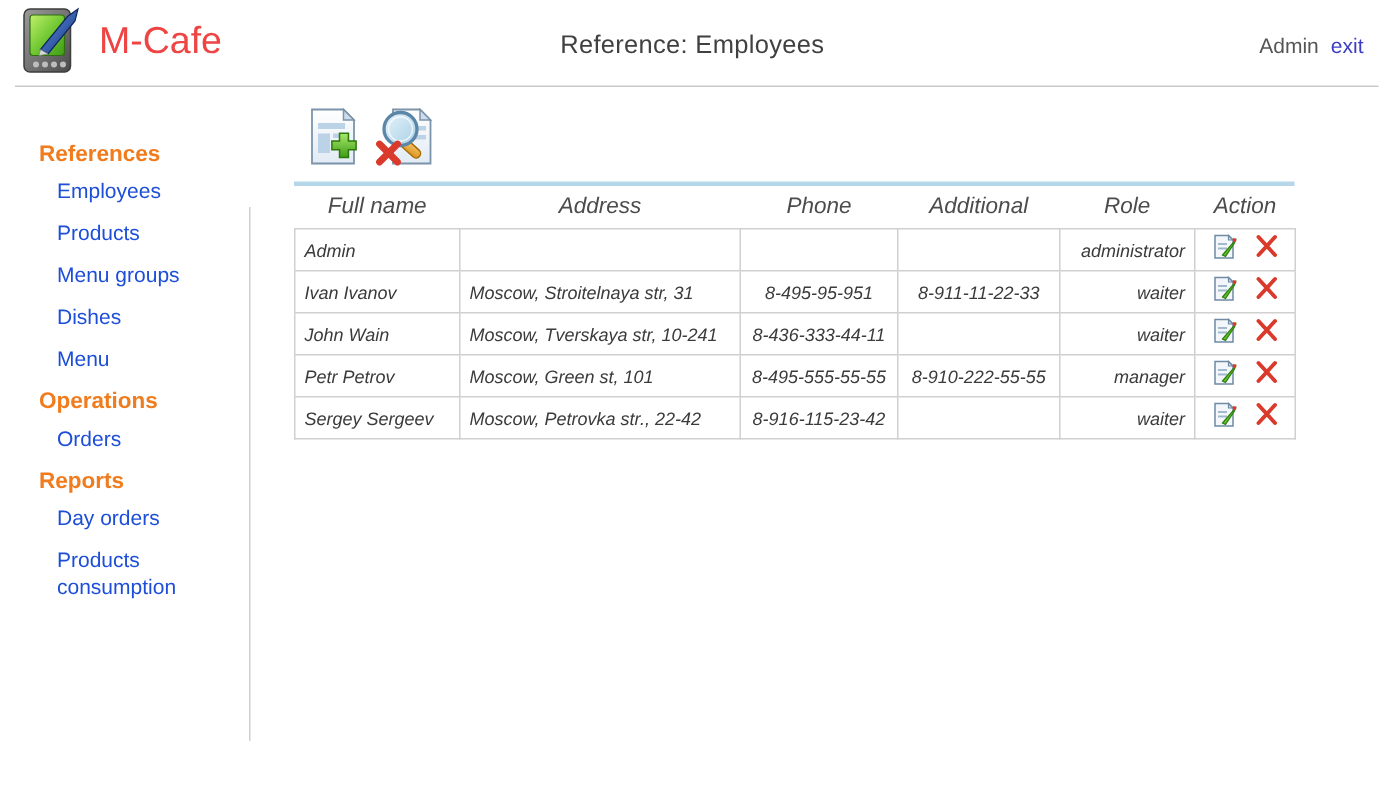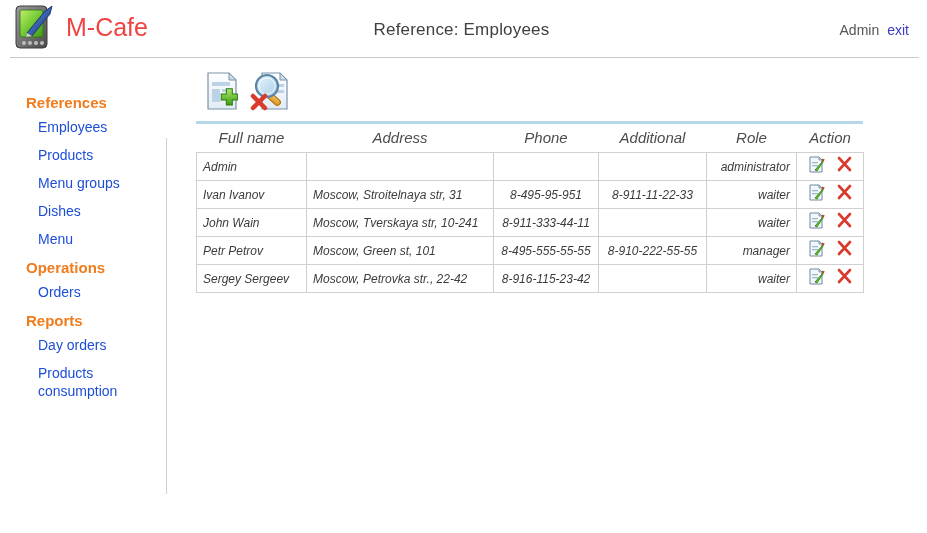--- a/index.html
+++ b/index.html
@@ -393,21 +393,21 @@
             </svg>
           </span>
         </span>
       </span>
     </td>
   </tr>
 
   <tr>
     <td class="c-name">John Wain</td>
     <td class="c-addr">Moscow, Tverskaya str, 10-241</td>
-    <td class="c-phone">8-911-333-44-11</td>
+    <td class="c-phone">8-436-333-44-11</td>
     <td class="c-add"></td>
     <td class="c-role">waiter</td>
     <td class="c-action">
       <span class="act-icons">
         <span class="act-btn">
           <span>
             <svg width="17" height="17" viewBox="0 0 17 17">
               <path d="M2 1 H11 L14 4 V16 H2 Z" fill="#f3f7fb" stroke="#6f8aa4" stroke-width="1"></path>
               <path d="M11 1 L14 4 H11 Z" fill="#cfdceb" stroke="#6f8aa4" stroke-width="0.8"></path>
               <rect x="4" y="6" width="6" height="1.3" fill="#9fb8cd"></rect>

